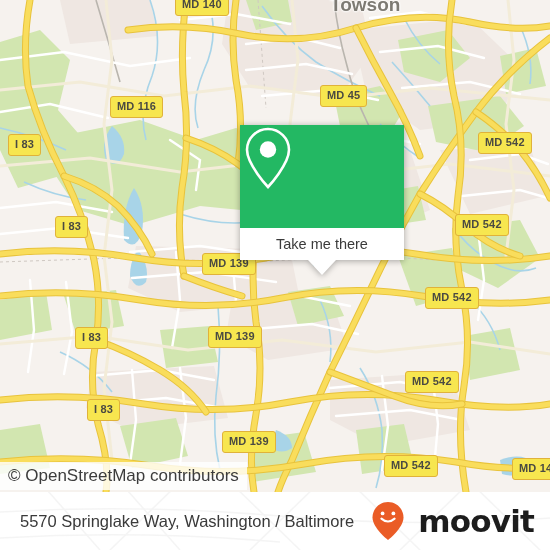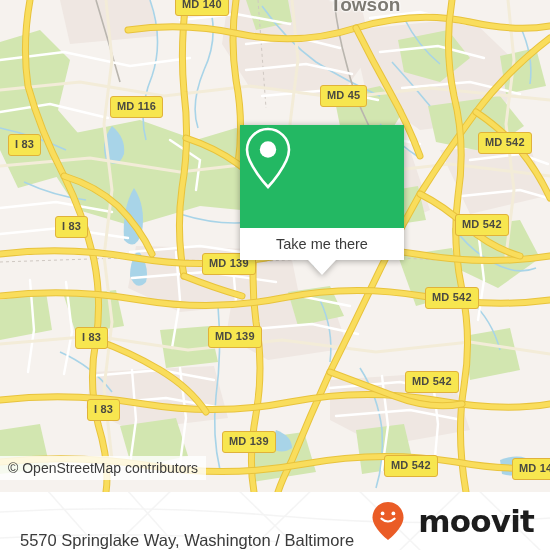--- a/index.html
+++ b/index.html
@@ -75,37 +75,37 @@
     transform: translateX(-50%);
     width: 0; height: 0;
     border-left: 14px solid transparent;
     border-right: 14px solid transparent;
     border-top: 15px solid #ffffff;
   }
 
   
   .attribution {
     position: absolute;
-    left: 0; bottom: 12px;
+    left: 0; bottom: 2px;
     background: rgba(255,255,255,.80);
     color: #3c3c3c;
-    font-size: 14px;
+    font-size: 17px;
     padding: 4px 8px 4px 8px;
     z-index: 20;
     white-space: nowrap;
   }
 
   
   .footer {
     position: absolute;
     left: 0; top: 492px;
     width: 550px; height: 58px;
     background: #ffffff;
     display: flex;
-    align-items: flex-end;
+    align-items: center;
     overflow: hidden;
   }
   .footer-watermark {
     position: absolute; left: 0; top: 0;
     width: 550px; height: 58px;
     opacity: .10;
     pointer-events: none;
   }
   .footer-address {
     position: relative;

